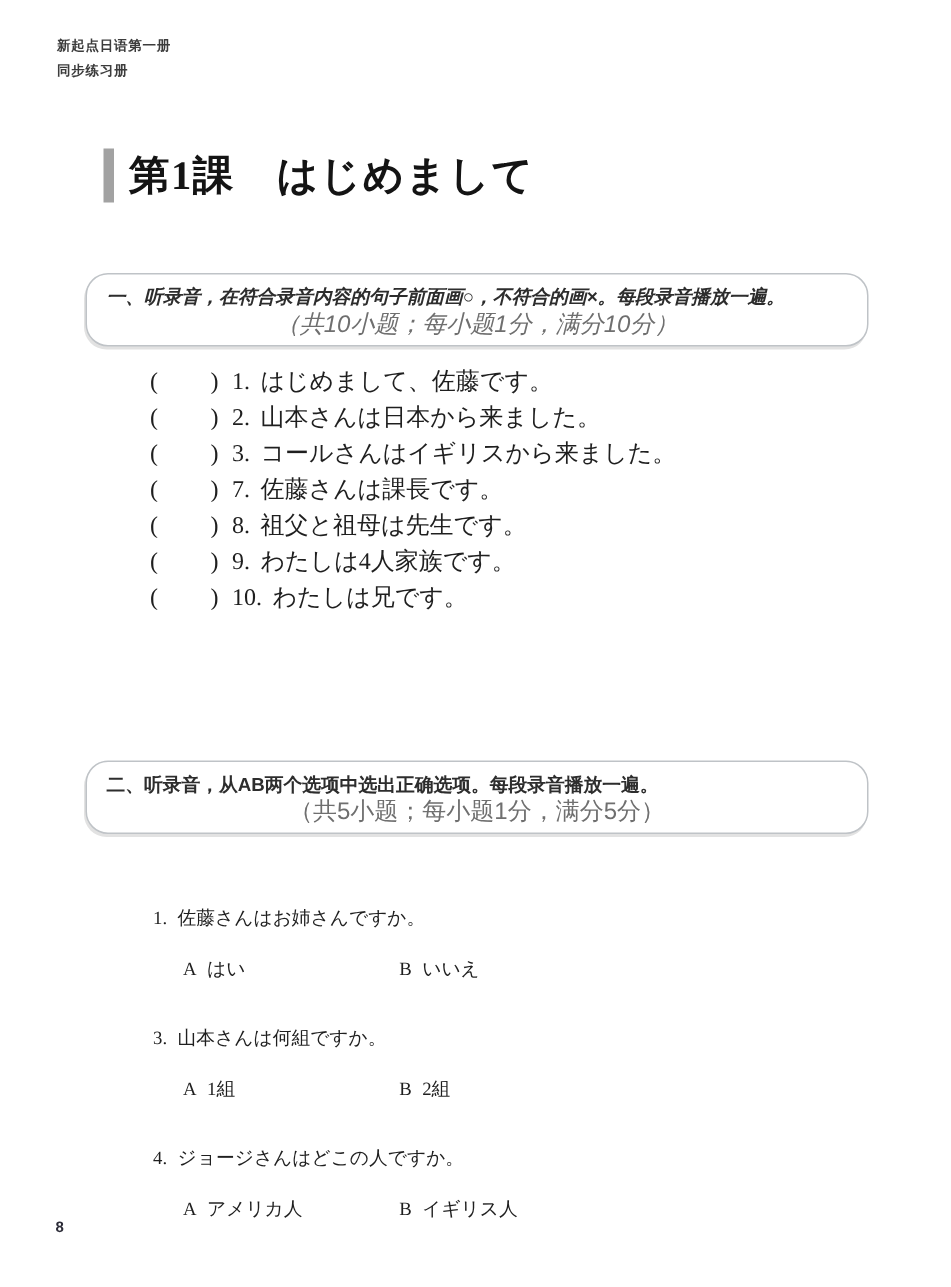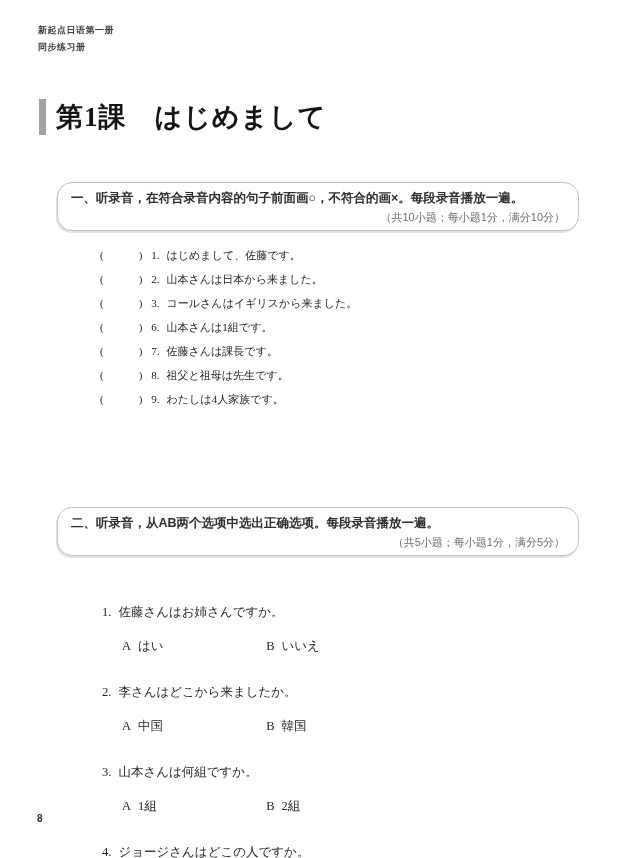--- a/index.html
+++ b/index.html
@@ -15,57 +15,57 @@
 
   
   .running-head {
     position: absolute; left: 38px; top: 22px;
     font-size: 9px; font-weight: 700; color: #3c3c3c;
     line-height: 17px; letter-spacing: 0.5px;
   }
 
   
   .lesson-title {
-    position: absolute; left: 39px; top: 99px;
+    position: absolute; left: 69px; top: 99px;
     display: flex; align-items: center;
   }
   .title-bar {
     width: 7px; height: 36px; background: #a2a2a2;
     margin-right: 10px; flex: 0 0 auto;
   }
   .title-text {
     font-family: "Liberation Serif", "DejaVu Serif", serif;
     font-size: 27px; font-weight: 700; color: #141414;
     letter-spacing: 1px; line-height: 36px; white-space: nowrap;
   }
 
   
   .section-box {
     position: absolute; left: 57px; width: 522px;
     border: 1px solid #bfc3c7; border-radius: 15px;
     background: #fff;
     box-shadow: -1px 2px 0 #e2e2e2;
     padding: 7px 13px 5px 13px;
   }
-  .section-box.s1 { top: 182px; }
+  .section-box.s1 { top: 182px; font-style: italic; }
   .section-box.s2 { top: 507px; }
   .section-title {
     font-size: 12.5px; font-weight: 700; color: #2d2d2d;
     line-height: 17px; white-space: nowrap;
   }
   .section-points {
-    font-size: 11px; color: #6f6f6f; text-align: right;
+    font-size: 16px; color: #6f6f6f; text-align: center;
     line-height: 16px; margin-top: 2px;
   }
 
   
   .listen-list {
     position: absolute; left: 100px; top: 243px;
     font-family: "Liberation Serif", "DejaVu Serif", serif;
-    font-size: 11px; color: #1f1f1f;
+    font-size: 16px; color: #1f1f1f;
   }
   .listen-item { line-height: 24px; white-space: nowrap; }
   .paren { display: inline-block; }
   .paren-gap { display: inline-block; width: 35px; }
   .item-no { display: inline-block; margin-left: 9px; margin-right: 7px; }
 
   
   .question-list {
     position: absolute; left: 102px; top: 577px;
     font-family: "Liberation Serif", "DejaVu Serif", serif;
@@ -102,48 +102,41 @@
 
   <div class="section-box s1">
     <div class="section-title">一、听录音，在符合录音内容的句子前面画○，不符合的画×。每段录音播放一遍。</div>
     <div class="section-points">（共10小题；每小题1分，满分10分）</div>
   </div>
 
   <div class="listen-list">
     <div class="listen-item"><span class="paren">(</span><span class="paren-gap"></span><span class="paren">)</span><span class="item-no">1.</span><span>はじめまして、佐藤です。</span></div>
     <div class="listen-item"><span class="paren">(</span><span class="paren-gap"></span><span class="paren">)</span><span class="item-no">2.</span><span>山本さんは日本から来ました。</span></div>
     <div class="listen-item"><span class="paren">(</span><span class="paren-gap"></span><span class="paren">)</span><span class="item-no">3.</span><span>コールさんはイギリスから来ました。</span></div>
-    <div class="listen-item"><span class="paren">(</span><span class="paren-gap"></span><span class="paren">)</span><span class="item-no">6.</span><span>山本さんは1組です。</span></div>
     <div class="listen-item"><span class="paren">(</span><span class="paren-gap"></span><span class="paren">)</span><span class="item-no">7.</span><span>佐藤さんは課長です。</span></div>
     <div class="listen-item"><span class="paren">(</span><span class="paren-gap"></span><span class="paren">)</span><span class="item-no">8.</span><span>祖父と祖母は先生です。</span></div>
     <div class="listen-item"><span class="paren">(</span><span class="paren-gap"></span><span class="paren">)</span><span class="item-no">9.</span><span>わたしは4人家族です。</span></div>
+    <div class="listen-item"><span class="paren">(</span><span class="paren-gap"></span><span class="paren">)</span><span class="item-no">10.</span><span>わたしは兄です。</span></div>
   </div>
 
   <div class="section-box s2">
     <div class="section-title">二、听录音，从AB两个选项中选出正确选项。每段录音播放一遍。</div>
     <div class="section-points">（共5小题；每小题1分，满分5分）</div>
   </div>
 
   <div class="question-list">
 
     <div class="question-block">
       <div class="question-line"><span class="q-no">1.</span><span>佐藤さんはお姉さんですか。</span></div>
       <div class="options-line">
         <span class="option option-a"><span class="opt-label">A</span><span>はい</span></span>
         <span class="option"><span class="opt-label">B</span><span>いいえ</span></span>
       </div>
     </div>
 
-    <div class="question-block">
-      <div class="question-line"><span class="q-no">2.</span><span>李さんはどこから来ましたか。</span></div>
-      <div class="options-line">
-        <span class="option option-a"><span class="opt-label">A</span><span>中国</span></span>
-        <span class="option"><span class="opt-label">B</span><span>韓国</span></span>
-      </div>
-    </div>
 
     <div class="question-block">
       <div class="question-line"><span class="q-no">3.</span><span>山本さんは何組ですか。</span></div>
       <div class="options-line">
         <span class="option option-a"><span class="opt-label">A</span><span>1組</span></span>
         <span class="option"><span class="opt-label">B</span><span>2組</span></span>
       </div>
     </div>
 
     <div class="question-block">

